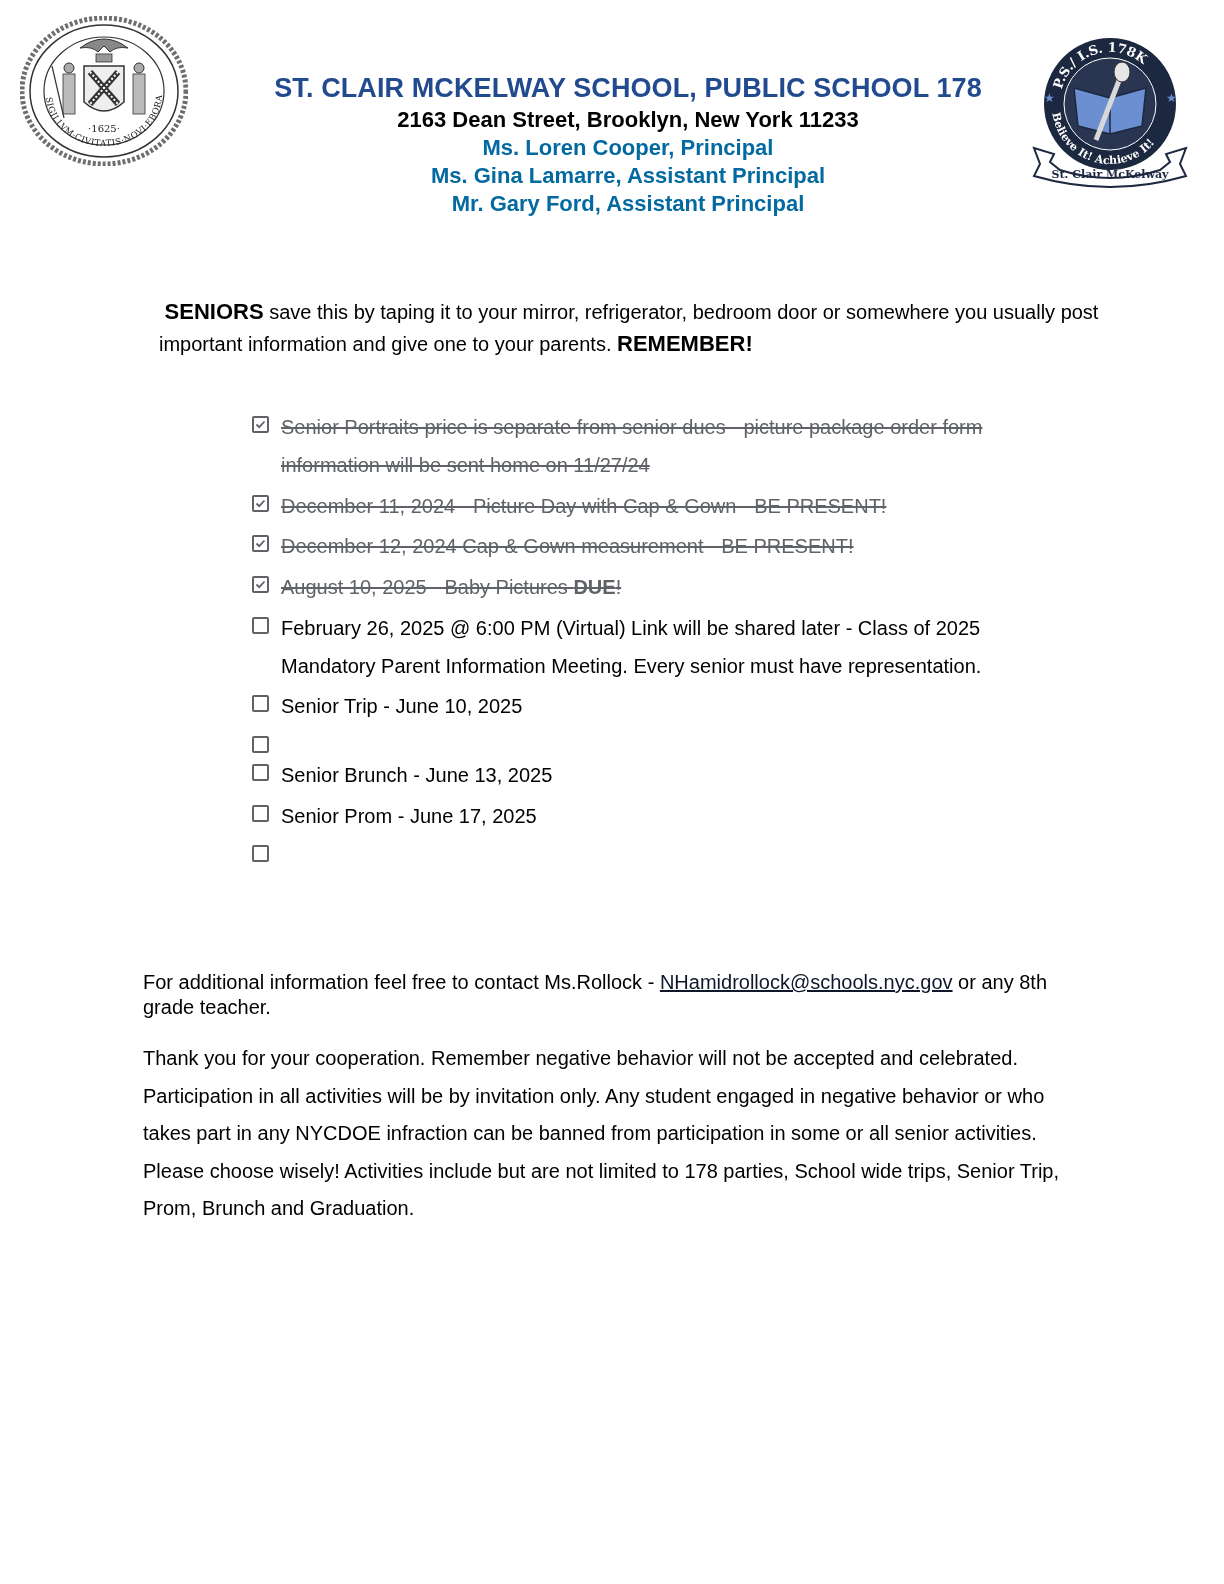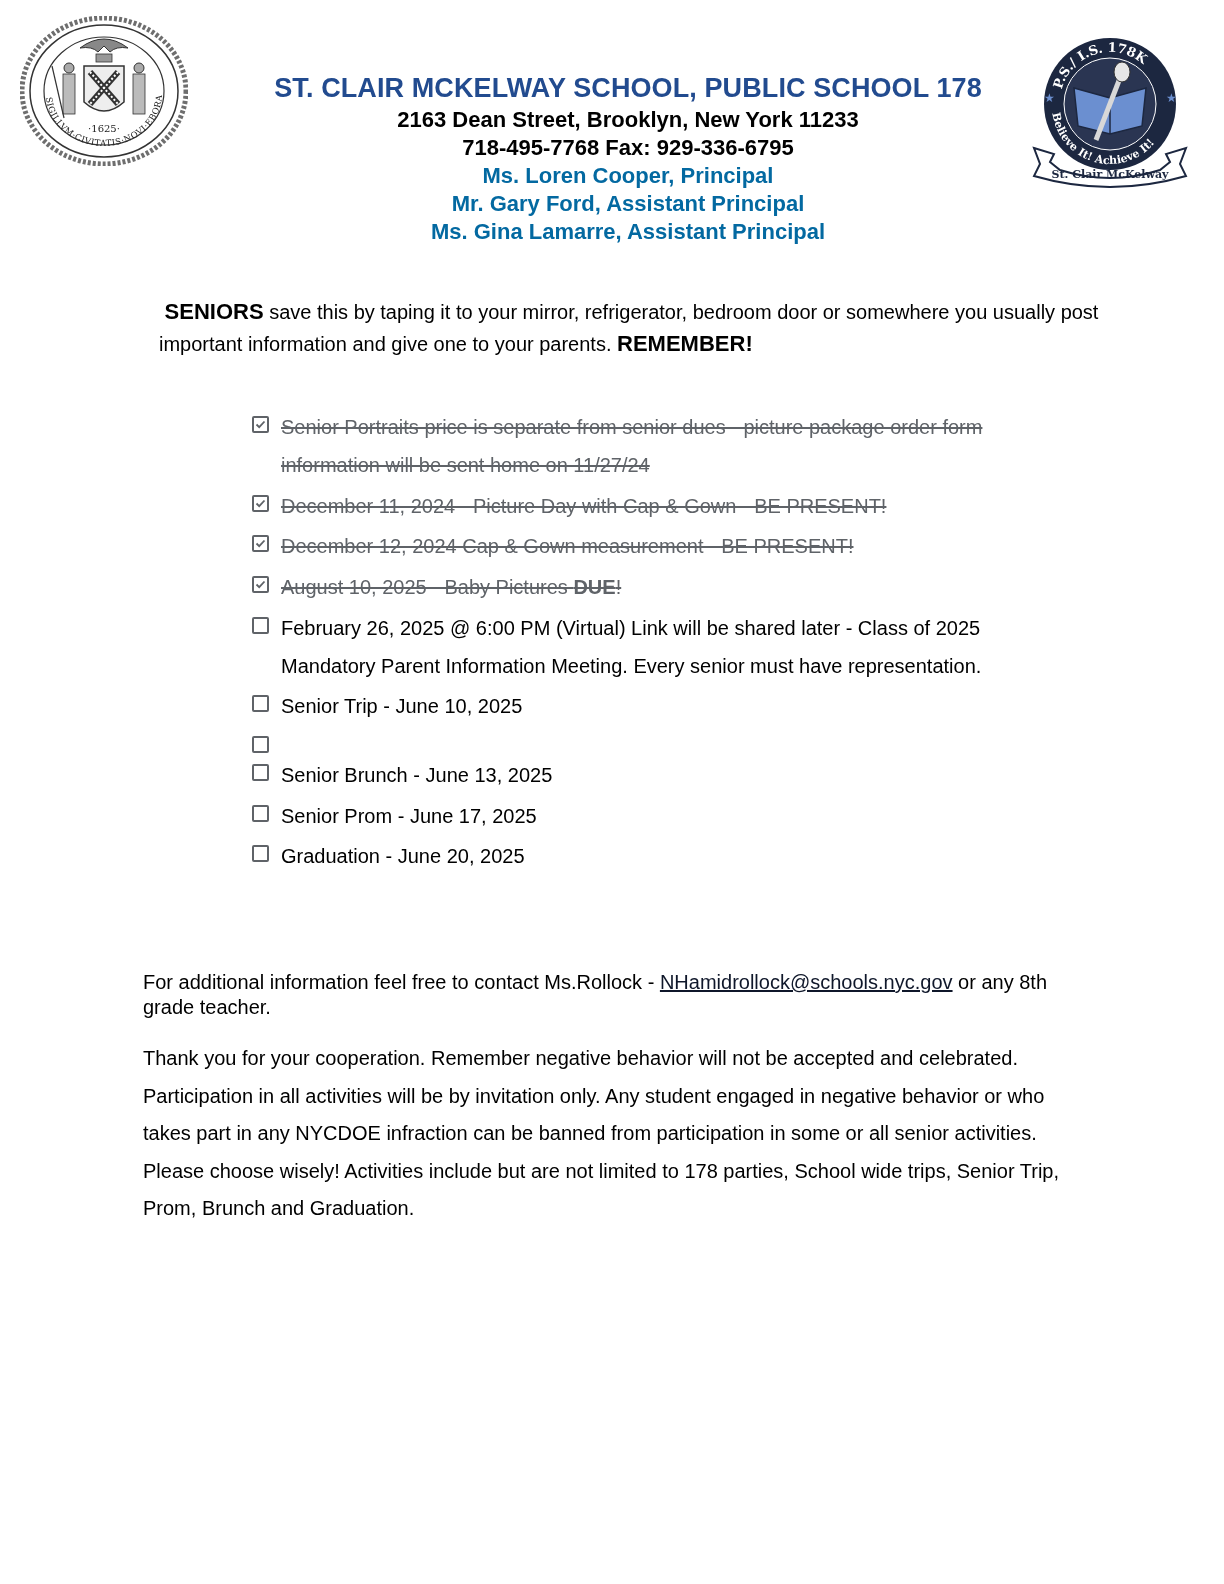--- a/index.html
+++ b/index.html
@@ -178,24 +178,23 @@
     </text>
 
     <path d="M 4 112 L 24 118 L 20 126 L 30 134 Q 80 150 130 134 L 140 126 L 136 118 L 156 112 L 150 128 L 156 140 Q 80 162 4 140 L 10 128 Z" fill="#ffffff" stroke="#1c2740" stroke-width="2"></path>
     <text x="80" y="142" text-anchor="middle" font-family="DejaVu Serif, serif" font-weight="bold" font-size="11" fill="#1c2740">St. Clair McKelway</text>
   </svg>
 </div>
 
 <div class="header">
   <div class="school-name">ST. CLAIR MCKELWAY SCHOOL, PUBLIC SCHOOL 178</div>
   <div class="line black">2163 Dean Street, Brooklyn, New York 11233</div>
-  <div class="line black">718-495-7768 Fax: 929-336-6795</div>
   <div class="line blue">Ms. Loren Cooper, Principal</div>
+  <div class="line blue">Ms. Gina Lamarre, Assistant Principal</div>
   <div class="line blue">Mr. Gary Ford, Assistant Principal</div>
-  <div class="line blue">Ms. Gina Lamarre, Assistant Principal</div>
 </div>
 
 <p class="intro" style="margin:16px;">
   &nbsp;<b>SENIORS</b><span> save this by taping it to your mirror, refrigerator, bedroom door or somewhere you usually post important information and give one to your parents. </span><b>REMEMBER!</b>
 </p>
 
 <ul class="checklist">
   <li class="check-item done">
     <span class="box">
       <svg viewBox="0 0 13 13">
@@ -242,21 +241,20 @@
   <li class="check-item">
     <span class="box"></span>
     <span class="text">Senior Brunch - June 13, 2025</span>
   </li>
   <li class="check-item">
     <span class="box"></span>
     <span class="text">Senior Prom - June 17, 2025</span>
   </li>
   <li class="check-item">
     <span class="box"></span>
-    <span class="text">Graduation - June 20, 2025</span>
   </li>
 </ul>
 
 <p class="contact" style="margin:0;">
   <span>For additional information feel free to contact Ms.Rollock - </span><a>NHamidrollock@schools.nyc.gov</a><span> or any 8th grade teacher.</span>
 </p>
 
 <p class="closing" style="margin:0;">Thank you for your cooperation. Remember negative behavior will not be accepted and celebrated. Participation in all activities will be by invitation only. Any student engaged in negative behavior or who takes part in any NYCDOE infraction can be banned from participation in some or all senior activities. Please choose wisely! Activities include but are not limited to 178 parties, School wide trips, Senior Trip, Prom, Brunch and Graduation.</p>
 
 </body></html>

